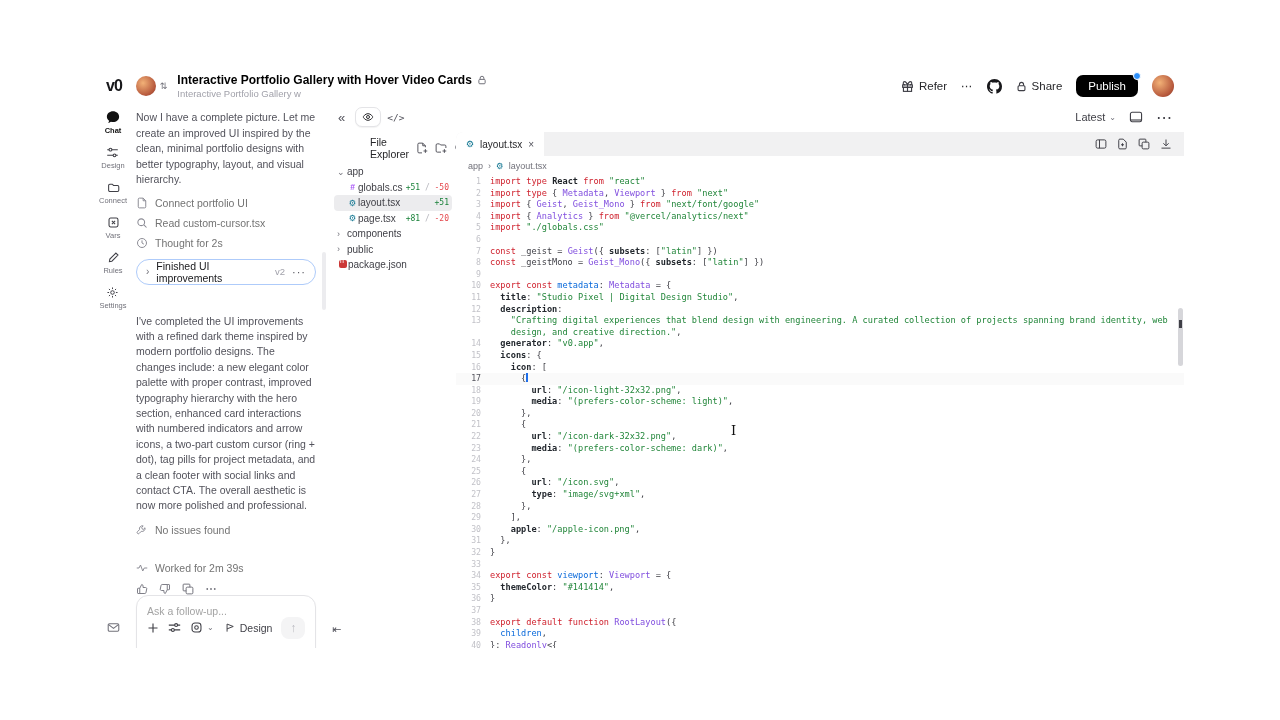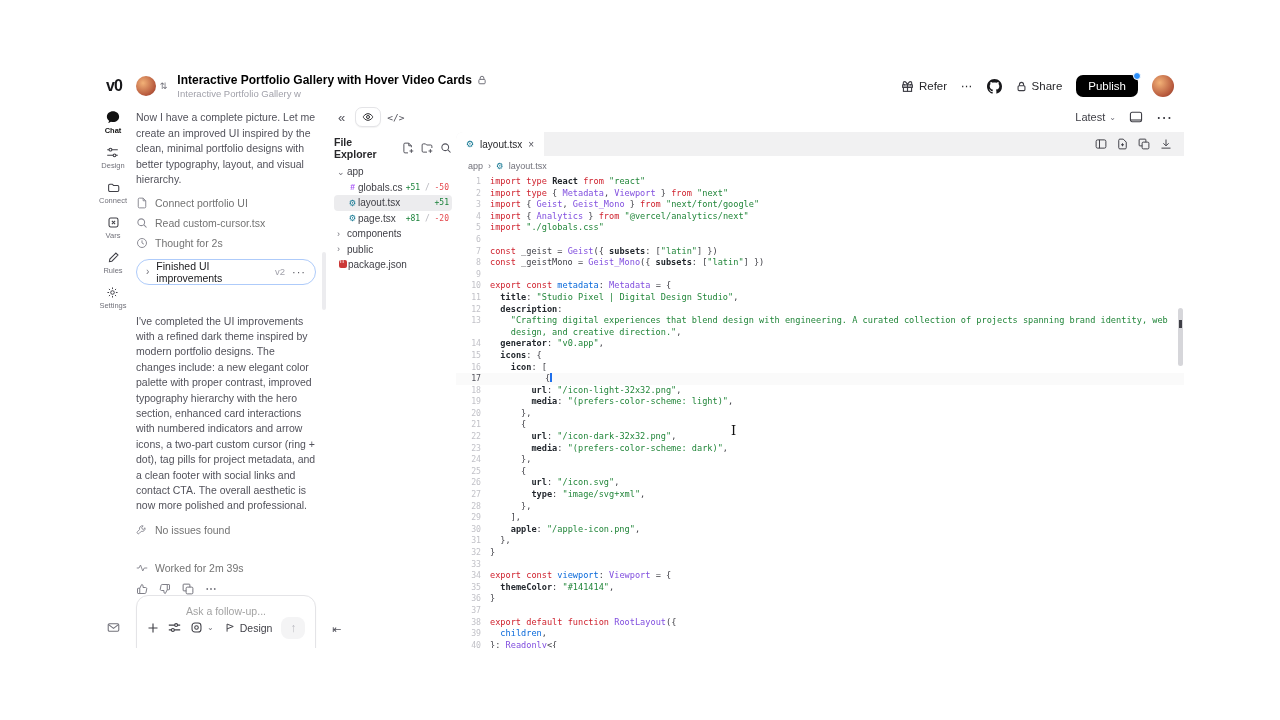--- a/index.html
+++ b/index.html
@@ -38,21 +38,21 @@
   .task { display:flex; align-items:center; gap:7px; font-size:10.5px; color:#737373; }
   .task .icon { color:#8a8a93; }
   .vcard { margin-top:10px; height:27px; border:1.5px solid #aecbfa; border-radius:14px; display:flex; align-items:center; padding:0 9px; gap:7px; background:#fff; }
   .vcard .chev { color:#71717a; font-size:10px; }
   .vcard .vlabel { font-size:10.5px; font-weight:500; color:#18181b; }
   .vcard .vver { font-size:9.5px; color:#a1a1aa; }
   .vcard .vdots { margin-left:auto; color:#52525b; font-size:11px; letter-spacing:1px; }
   .summary { margin-top:29px; font-size:10.5px; line-height:15.4px; color:#52525b; }
   .status { margin-top:10px; display:flex; flex-direction:column; gap:26px; }
   .feedback { margin-top:9px; display:flex; align-items:center; gap:11px; color:#71717a; }
-  .inputbox { margin-top:auto; border:1px solid #e4e4e7; border-radius:12px; background:#fff; height:70px; padding:9px 10px 22px; display:flex; flex-direction:column; box-shadow:0 1px 2px rgba(0,0,0,.03);text-align:center; }
+  .inputbox { margin-top:auto; border:1px solid #e4e4e7; border-radius:12px; background:#fff; height:70px; padding:9px 10px 22px; display:flex; flex-direction:column; box-shadow:0 1px 2px rgba(0,0,0,.03); }
   .placeholder { font-size:10.5px; color:#a3a3a3; }
   .inputrow { margin-top:auto; display:flex; align-items:center; gap:9px; color:#3f3f46; }
   .inputrow .dd { font-size:8px; color:#71717a; margin-left:-5px; }
   .design-chip { display:flex; align-items:center; gap:4px; font-size:10.5px; color:#3f3f46; margin-left:2px; }
   .send { margin-left:auto; width:24px; height:22px; border-radius:8px; background:#f4f4f5; color:#b9b9c0; display:flex; align-items:center; justify-content:center; font-size:12px; }
   .chat-scroll { position:absolute; right:0; top:150px; width:4px; height:58px; background:#ececef; border-radius:2px; }
 
   
   .editor { position:absolute; left:230px; top:32px; right:0; bottom:0; }
   .ed-toolbar { position:absolute; left:0; top:0; right:0; height:30px; display:flex; align-items:center; padding:0 12px; }
@@ -60,21 +60,21 @@
   .seg { display:flex; align-items:center; gap:6px; }
   .seg .eye-btn { width:26px; height:20px; border:1px solid #e4e4e7; border-radius:7px; background:#fff; box-shadow:0 1px 1px rgba(0,0,0,.05); display:flex; align-items:center; justify-content:center; color:#27272a; }
   .seg .code-btn { color:#52525b; font-size:9.5px; font-family:"DejaVu Sans Mono",monospace; }
   .ed-toolbar-right { margin-left:auto; display:flex; align-items:center; gap:13px; color:#3f3f46; }
   .latest { display:flex; align-items:center; gap:4px; font-size:11px; color:#3f3f46; }
   .latest .dd { font-size:8px; color:#71717a; }
 
   
   .explorer { position:absolute; left:0; top:30px; bottom:0; width:130px; background:#fff; padding:6px 4px 0 8px; }
   .exp-hdr { display:flex; align-items:center; gap:7px; height:20px; }
-  .exp-title { font-size:10.5px; font-weight:700; color:#27272a; margin-right:auto; }
+  .exp-title { font-size:10.5px; font-weight:400; color:#27272a; margin-right:auto;margin-left:36px; }
   .exp-hdr .icon { color:#52525b; }
   .tree { margin-top:6px; }
   .trow { display:flex; align-items:center; height:15.5px; border-radius:4px; padding:0 3px; font-size:10px; color:#3f3f46; }
   .trow.sel { background:#ececee; }
   .trow .chev { width:10px; font-size:9px; color:#71717a; flex:0 0 auto; }
   .trow .ficon { width:11px; flex:0 0 auto; font-size:8.5px; text-align:center; }
   .trow .fname { white-space:nowrap; overflow:hidden; }
   .trow .diff { margin-left:auto; font-size:8px; font-family:"DejaVu Sans Mono",monospace; white-space:nowrap; padding-left:3px; }
   .diff .add { color:#188038; } .diff .slash { color:#b6b6bd; } .diff .del { color:#e5484d; }
   .ic-css { color:#a855f7; font-weight:700; }
@@ -88,21 +88,21 @@
   .tabbar { position:absolute; left:0; top:0; right:0; height:24px; background:#f1f1f2; border-top-left-radius:7px; display:flex; align-items:center; }
   .tab { height:24px; background:#fff; border-top-left-radius:7px; display:flex; align-items:center; gap:6px; padding:0 10px; font-size:10px; color:#27272a; }
   .tab .gear { color:#0e7490; font-size:9px; }
   .tab .close { color:#52525b; font-size:10px; }
   .tab-icons { margin-left:auto; display:flex; align-items:center; gap:10px; padding-right:12px; color:#52525b; }
   .crumbs { position:absolute; left:0; top:24px; right:0; height:20px; display:flex; align-items:center; gap:5px; padding:0 12px; font-size:9px; color:#71717a; background:#fff; }
   .crumbs .gear { color:#0e7490; font-size:8.5px; }
   .codearea { position:absolute; left:0; top:44px; right:0; bottom:0; overflow:hidden; font-family:"DejaVu Sans Mono",monospace; font-size:8.6px; background:#fff; }
   .crow { display:flex; height:11.6px; line-height:11.6px; white-space:pre; }
   .crow .ln { flex:0 0 34px; text-align:right; padding-right:9px; color:#c2c2c8; font-size:8.2px; }
-  .crow.cur { background:#fafafa;gap:24px; }
+  .crow.cur { background:#fafafa; }
   .crow.cur .ln { color:#52525b; }
   .caret { display:inline-block; width:1.5px; height:9px; background:#1f6feb; vertical-align:-1px; }
   .tk-k { color:#cf222e; } .tk-t { color:#8250df; } .tk-s { color:#22863a; }
   .tk-p { color:#24292f; font-weight:600; } .tk-v { color:#0969da; } .tk-d { color:#3f3f46; }
   .tk-b { color:#1f2328; font-weight:700; }
   .vscroll { position:absolute; right:1px; top:44px; width:5px; bottom:0; }
   .vthumb { position:absolute; right:0; width:5px; top:132px; height:58px; background:#d6d6da; border-radius:3px; }
   .vmark { position:absolute; right:1px; width:3px; top:144px; height:8px; background:#3f3f46; }
 
   

